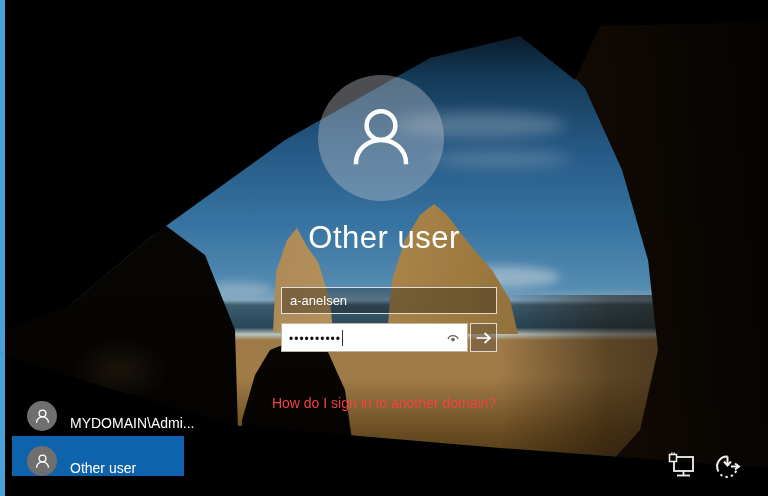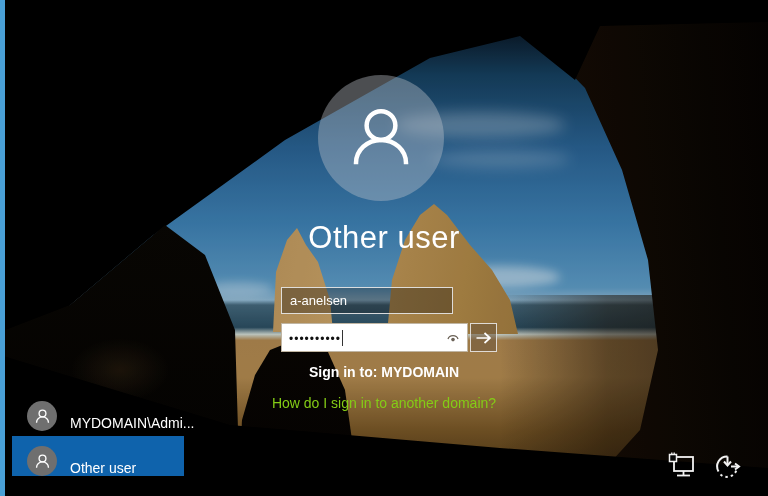--- a/index.html
+++ b/index.html
@@ -41,34 +41,34 @@
     background:linear-gradient(180deg, rgba(8,6,3,.9), #000 70%); }
   .dim { background:rgba(0,0,0,.10); }
   .edge-strip { position:absolute; left:0; top:0; width:5px; height:496px; background:#4aa0d6; }
 
   
   .ui { position:absolute; inset:0; z-index:10; color:#fff; }
   .big-avatar { position:absolute; left:318px; top:75px; width:126px; height:126px; border-radius:50%;
     background:rgba(190,196,202,.40); display:flex; align-items:center; justify-content:center; }
   .title { position:absolute; left:0; right:0; top:220px; text-align:center;
     font-size:31px; font-weight:300; letter-spacing:.5px; }
-  .field-user { position:absolute; left:281px; top:287px; width:172px; height:27px;
+  .field-user { position:absolute; left:281px; top:287px; width:216px; height:27px;
     border:1px solid rgba(235,235,235,.9); background:rgba(12,12,12,.32);
     color:#fff; font-size:13px; padding:0 8px; outline:none; font-family:"Liberation Sans",sans-serif; }
   .pw-row { position:absolute; left:281px; top:323px; width:216px; height:29px; display:flex; }
   .pw-field { width:187px; height:29px; background:#fff; border:1px solid #c0b5a2;
     display:flex; align-items:center; padding:0 6px 0 7px; }
   .pw-dots { color:#111; font-size:12px; letter-spacing:1px; line-height:1; transform:translateY(1px); }
   .caret { width:1px; height:16px; background:#333; margin-left:1px; }
   .pw-spacer { flex:1; }
   .submit-btn { width:27px; height:29px; margin-left:2px; border:1px solid rgba(240,240,240,.85);
     background:rgba(110,88,62,.55); display:flex; align-items:center; justify-content:center; cursor:pointer; }
   .signin-to { position:absolute; left:0; right:0; top:364px; text-align:center; font-size:14px; font-weight:600; }
   .help-link { position:absolute; left:0; right:0; top:395px; text-align:center; font-size:14px;
-    color:#84cc16; cursor:pointer; }
+    color:#ef4444; cursor:pointer; }
 
   
   .user-row { position:absolute; left:12px; width:172px; height:40px; display:flex; align-items:flex-end;
     padding-left:15px; cursor:pointer; }
   .user-row.r1 { top:391px; }
   .user-row.r2 { top:436px; background:#0f63ac; }
   .mini-avatar { width:30px; height:30px; border-radius:50%; background:#6f6f6f; flex:0 0 auto;
     display:flex; align-items:center; justify-content:center; }
   .user-row .label { margin-left:13px; font-size:14px; white-space:nowrap; }
 
@@ -122,21 +122,20 @@
           <circle cx="8" cy="8.6" r="1.8" fill="#6b6257"></circle>
         </svg>
       </div>
       <div class="submit-btn">
         <svg width="17" height="14" viewBox="0 0 17 14">
           <path d="M1.5 7 H14.5 M9.5 2 L15 7 L9.5 12" fill="none" stroke="#fff" stroke-width="1.7"></path>
         </svg>
       </div>
     </div>
 
-    <div class="signin-to">Sign in to: MYDOMAIN</div>
     <div class="help-link">How do I sign in to another domain?</div>
 
     <div class="user-row r1">
       <span class="mini-avatar">
         <svg width="19" height="19" viewBox="0 0 64 64">
           <circle cx="32" cy="22" r="11.5" fill="none" stroke="#fff" stroke-width="4.5"></circle>
           <path d="M12 53 v-1 a20 18.5 0 0 1 40 0 v1" fill="none" stroke="#fff" stroke-width="4.5"></path>
         </svg>
       </span>
       <span class="label">MYDOMAIN\Admi...</span>

